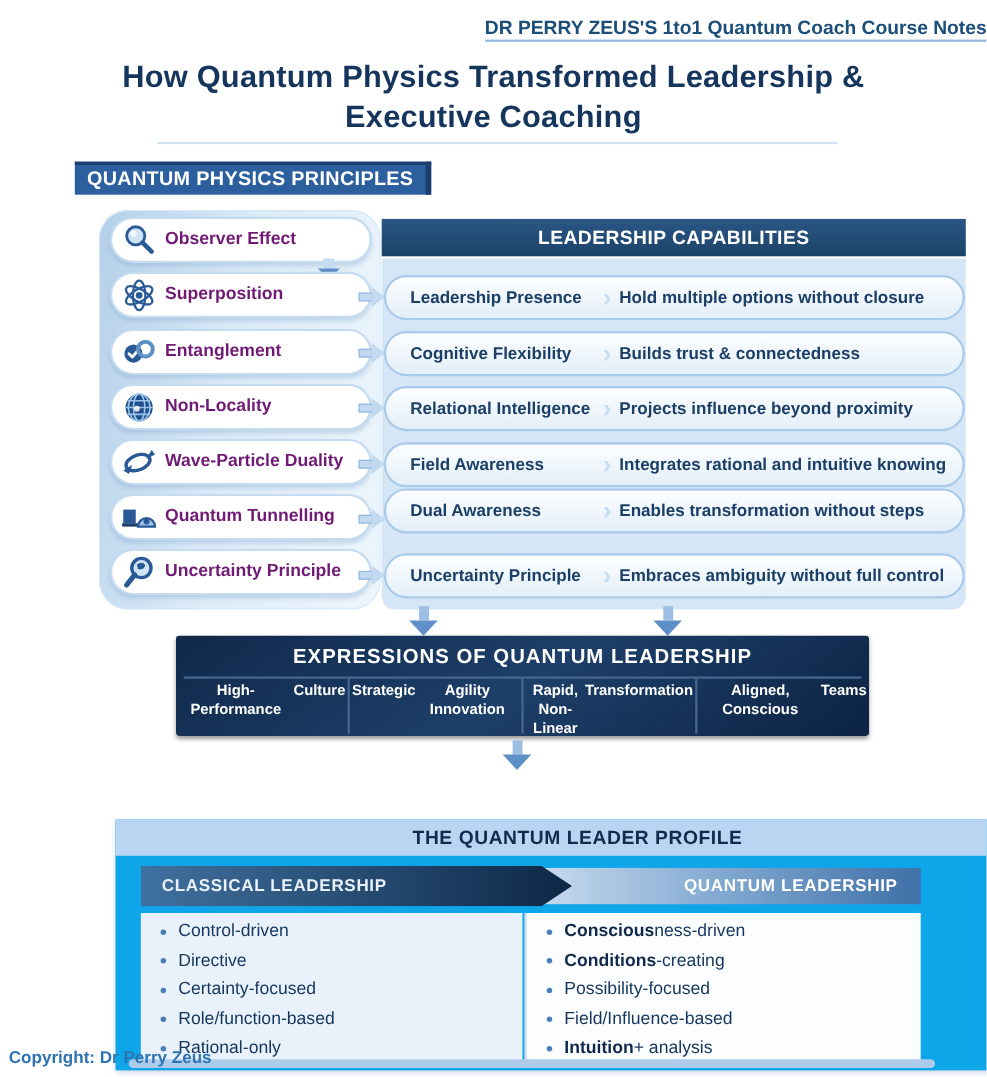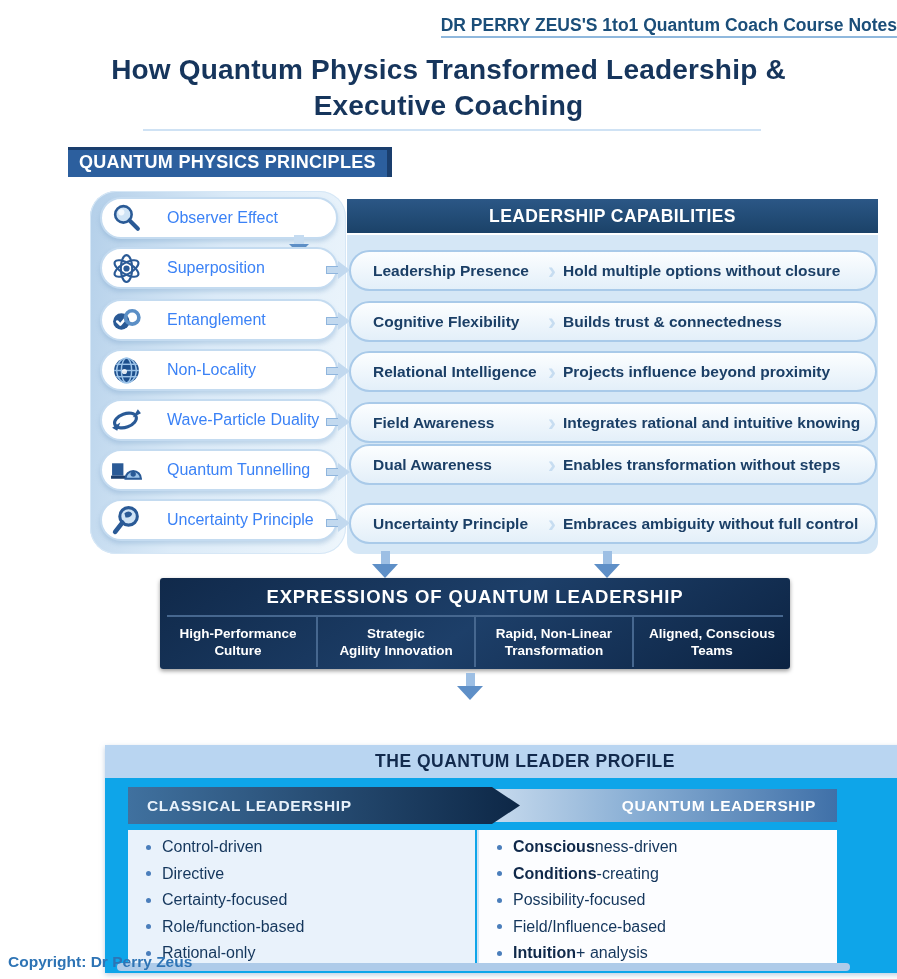--- a/index.html
+++ b/index.html
@@ -24,21 +24,21 @@
   
   .principles-panel { position:absolute; left:90px; top:191px; width:256px; height:363px;
                       background:linear-gradient(100deg,#b3cfe9 0%, #dcebf8 45%, #eef6fc 100%);
                       border-radius:26px; box-shadow:inset 0 0 0 1px #d6e7f6; }
   .p-pill { position:absolute; left:10px; width:238px; height:42px; background:#ffffff;
             border:2px solid #c4dbf0; border-radius:22px;
             box-shadow:0 3px 4px rgba(120,160,200,0.35); display:flex; align-items:center; }
   .p-icon { width:38px; height:38px; margin-left:5px; flex:0 0 auto; display:flex;
             align-items:center; justify-content:center; }
   .p-icon svg { width:33px; height:33px; }
-  .p-label { font-size:16px; font-weight:normal; color:#3b82f6; margin-left:22px; white-space:nowrap; }
+  .p-label { font-size:16px; font-weight:bold; color:#701a75; margin-left:5px; white-space:nowrap; }
 
   .mini-arrow { position:absolute; left:198px; top:44px; width:22px; height:22px; }
   .mini-arrow .stem { margin:0 auto; width:10px; height:9px; background:#c6dcf1; }
   .mini-arrow .head { width:0; height:0; margin:0 auto;
                       border-left:10px solid transparent; border-right:10px solid transparent;
                       border-top:10px solid #5d8fc6; }
 
   
   .cap-field { position:absolute; left:347px; top:235px; width:531px; height:319px;
                background:#d5e7f6; border-radius:0 0 12px 12px; }
@@ -67,21 +67,21 @@
                       border-left:13px solid transparent; border-right:13px solid transparent;
                       border-top:14px solid #5e8fc7; }
 
   
   .expr { position:absolute; left:160px; top:578px; width:630px; height:91px;
           background:linear-gradient(145deg,#10294a 0%, #1d3f69 50%, #0c2342 100%);
           border-radius:3px; box-shadow:0 2px 4px rgba(0,0,0,0.4); }
   .expr-title { text-align:center; color:#ffffff; font-size:18.5px; font-weight:bold;
                 letter-spacing:0.9px; line-height:37px; border-bottom:2px solid #46678f; margin:0 7px; }
   .expr-cols { display:flex; align-items:stretch; height:50px; }
-  .expr-col { flex:1; display:flex; flex-direction:column; justify-content:center; text-align:center;
+  .expr-col { flex:1; display:flex; flex-direction:row; justify-content:center; text-align:center;
               color:#ffffff; font-size:13.5px; font-weight:bold; line-height:17px; padding:2px 2px; }
   .expr-col + .expr-col { border-left:2px solid #46678f; }
 
   
   .profile { position:absolute; left:105px; top:745px; width:840px; height:228px;
              background:#0ea5e9; box-shadow:0 2px 5px rgba(130,160,195,0.5); }
   .profile-banner { height:33px; background:#b9d5f1; color:#122a4d; font-size:17.5px;
                     font-weight:bold; text-align:center; line-height:33px; letter-spacing:0.5px; }
   .classical-bar { position:absolute; left:23px; top:42px; width:392px; height:37px;
                    background:linear-gradient(to right,#40719f,#0d2746);

